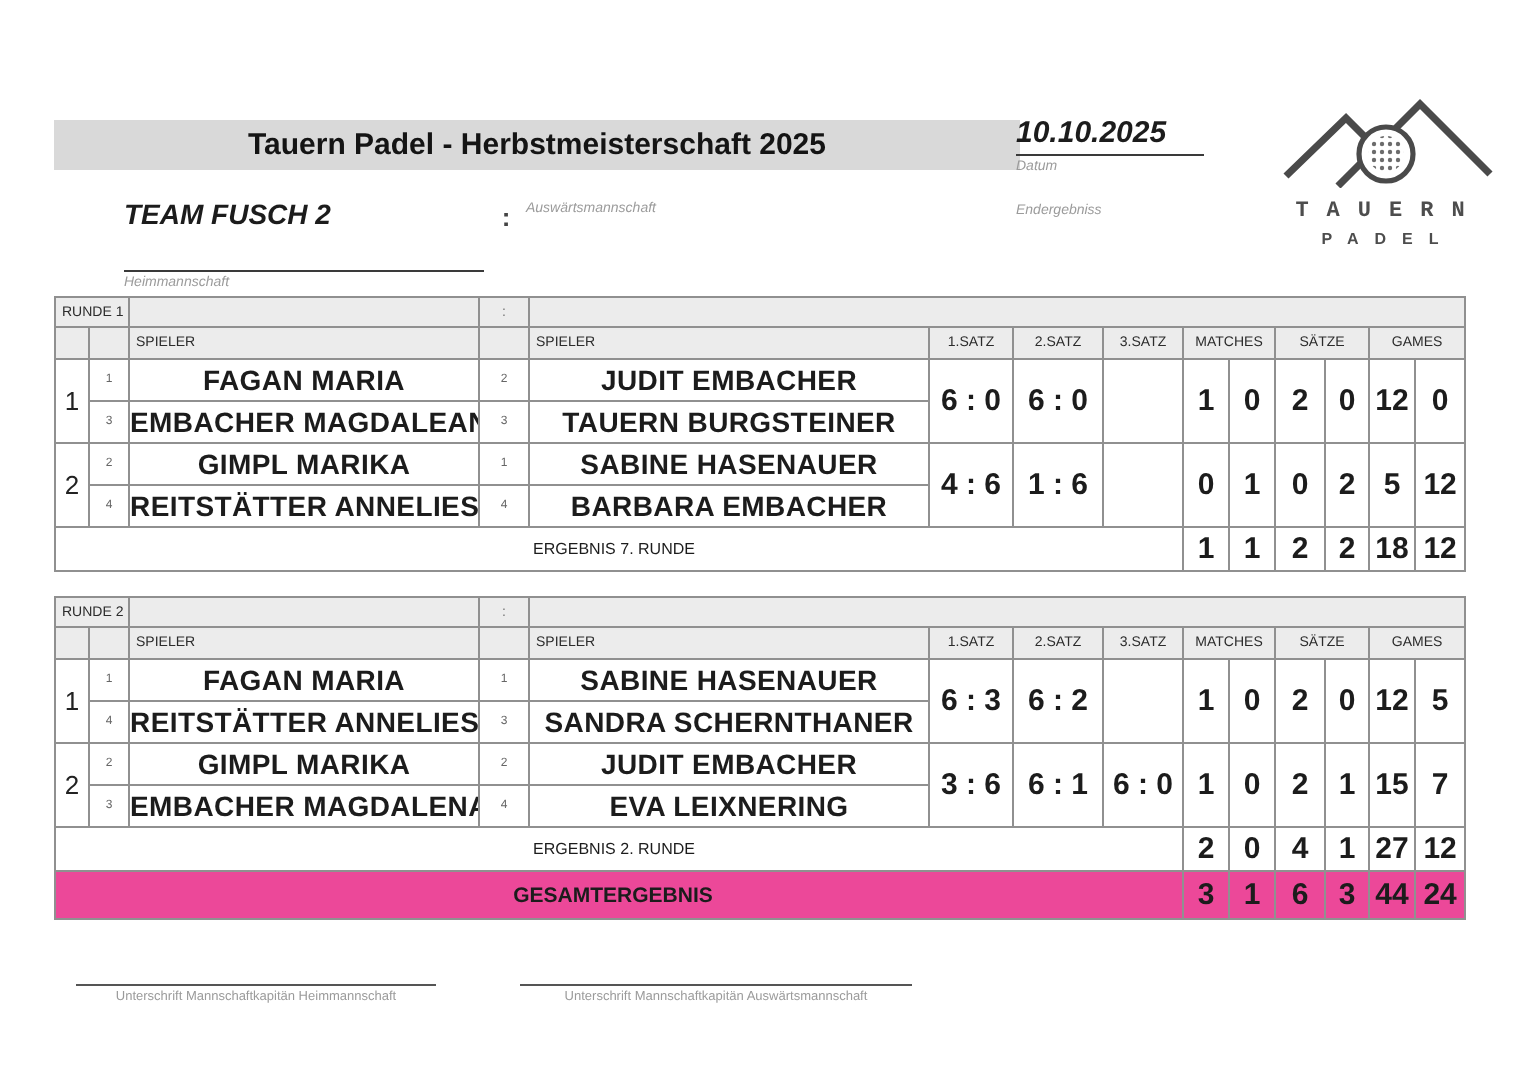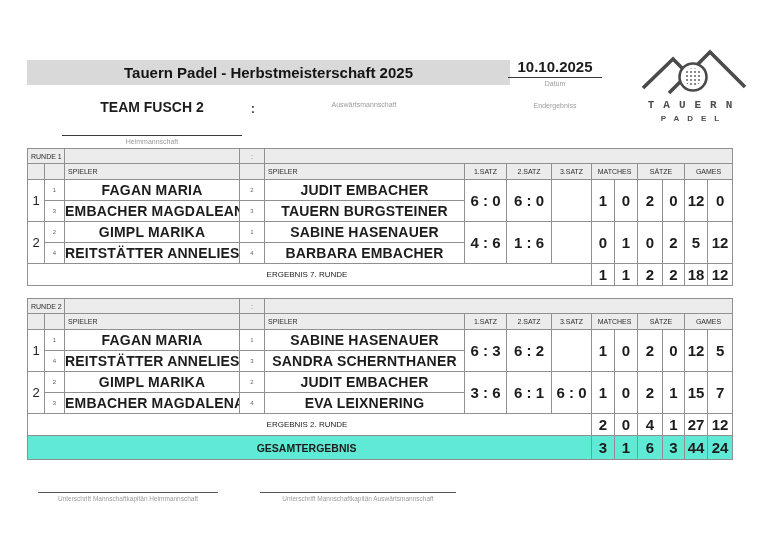--- a/index.html
+++ b/index.html
@@ -9,21 +9,21 @@
     font-family:"Liberation Sans", sans-serif; color:#1c1c1c;
   }
   .abs { position:absolute; }
 
   
   .title-bar {
     left:27px; top:60px; width:483px; height:25px;
     background:#d9d9d9; display:flex; align-items:center; justify-content:center;
     font-size:15px; font-weight:bold; color:#141414;
   }
-  .u-block { text-align:center; }
+  .u-block { text-align:left;font-style:italic; }
   .u-value { font-size:15px; font-weight:bold; border-bottom:1.5px solid #3a3a3a; padding-bottom:2px; }
   .u-label { font-size:7px; color:#9b9b9b; padding-top:2px; }
   .date-block  { left:508px; top:58px;  width:94px; }
   .score-block { left:508px; top:100px; width:94px; }
   .team-home { left:62px;  top:99px; width:180px; }
   .team-away { left:263px; top:99px; width:202px; }
   .team-name { font-size:14px; font-weight:bold; border-bottom:1.5px solid #3a3a3a; padding-bottom:20px; }
   .team-label { font-size:7px; color:#9b9b9b; padding-top:2px; }
   .vs-colon { left:245px; top:101px; width:16px; text-align:center; font-size:13px; font-weight:bold; color:#444; }
 
@@ -42,21 +42,21 @@
   tr.head td { height:16px; background:#ececec; font-size:7px; color:#2b2b2b; }
   tr.head td.spieler { text-align:left; padding-left:3px; }
   tr.prow td { height:21px; background:#fff; }
   td.match-no { font-size:13px; color:#222; }
   td.pnum { font-size:6px; color:#666; }
   td.pname { font-size:14px; font-weight:600; letter-spacing:0.2px; }
   td.setv  { font-size:15px; font-weight:600; }
   td.statv { font-size:15px; font-weight:600; }
   tr.result td { height:22px; }
   td.result-label { font-size:8px; text-align:right; padding-right:5px; color:#1c1c1c; }
-  tr.total td { height:24px; background:#5eead4; }
+  tr.total td { height:24px; background:#ec4899; }
   td.total-label { font-size:10.5px; font-weight:600; text-align:right; padding-right:6px; background:#ececec; }
 
   
   .sig { border-top:1px solid #555; text-align:center; font-size:6.5px; color:#9b9b9b; padding-top:2px; }
   .sig-home { left:38px;  top:492px; width:180px; }
   .sig-away { left:260px; top:492px; width:196px; }
 </style>
 </head>
 <body>
 

